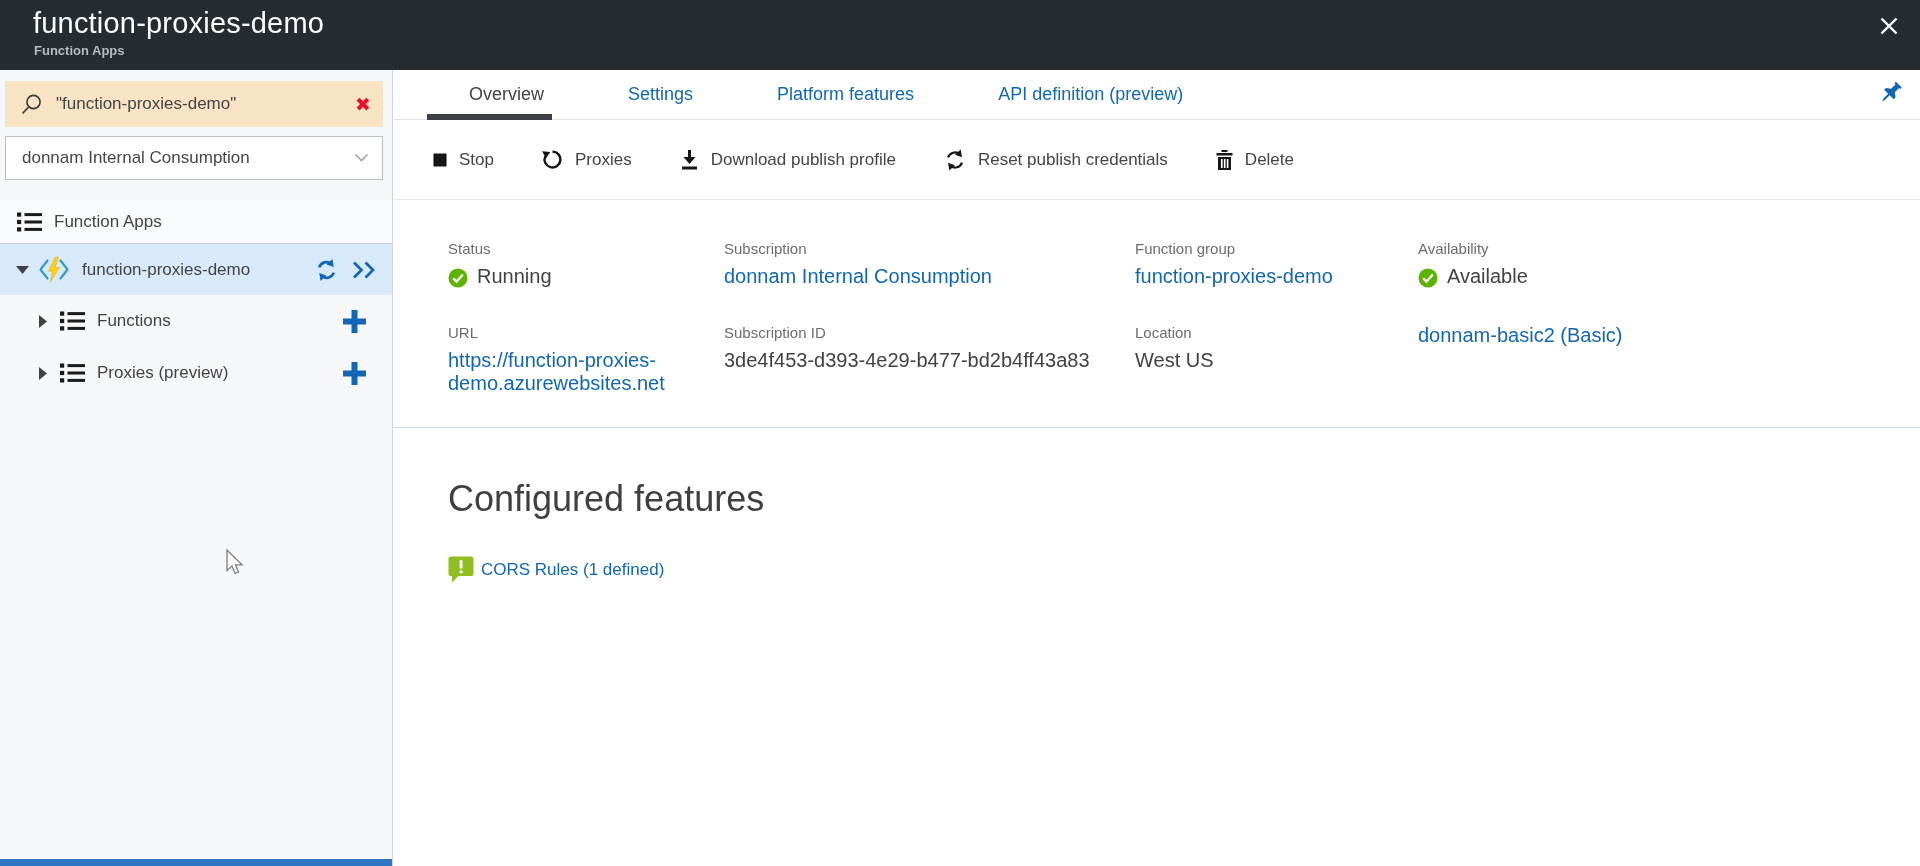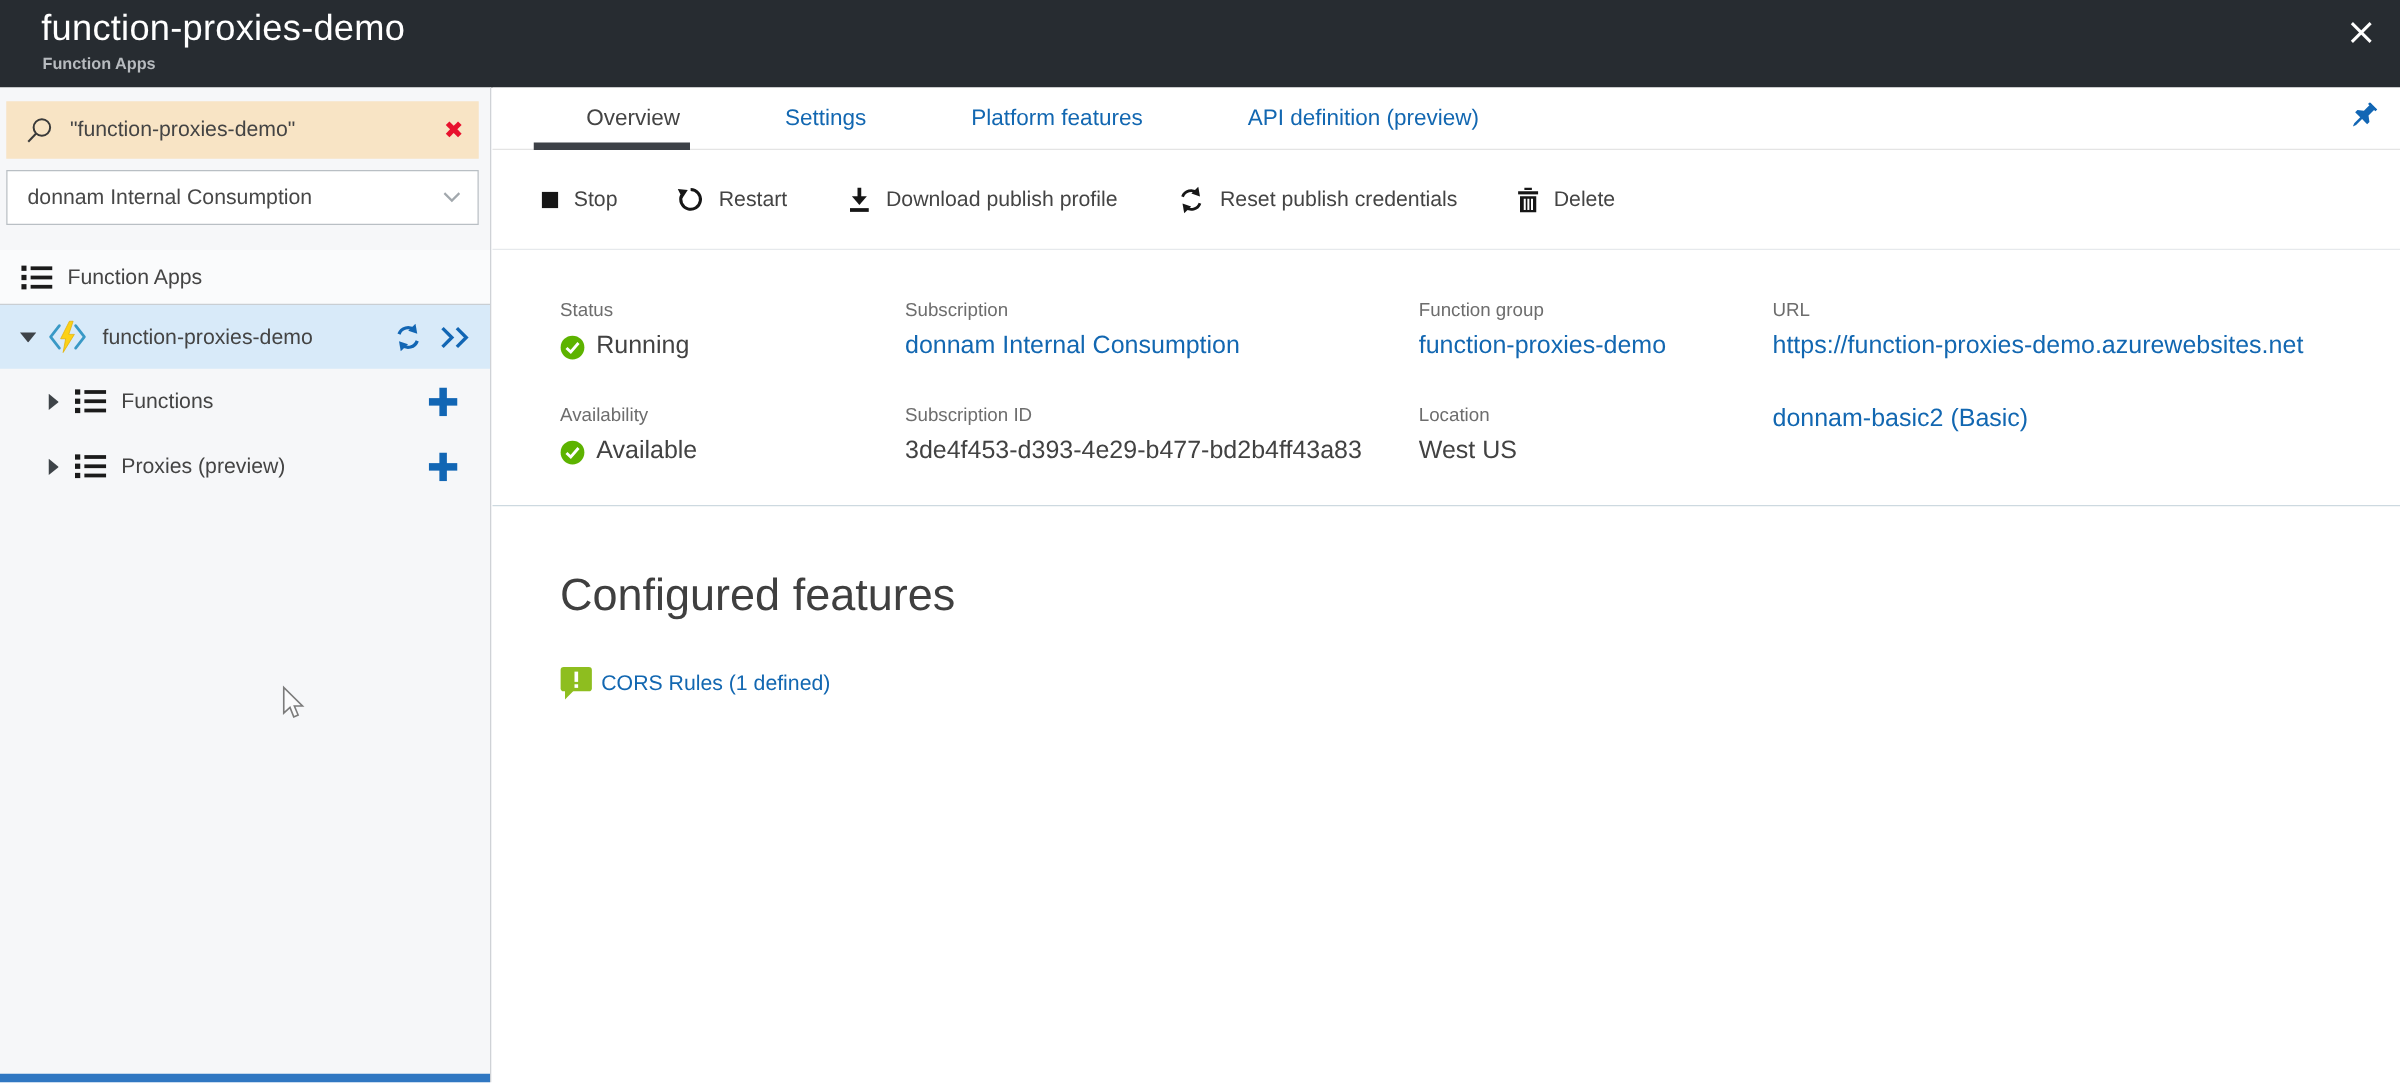--- a/index.html
+++ b/index.html
@@ -312,21 +312,21 @@
       </span>
       <span>Stop</span>
     </div>
     <div class="tb-btn">
       <span>
         <svg width="21" height="21" viewBox="0 0 21 21">
             <path d="M10.5,2.6 a7.9,7.9 0 1 1 -7.2,4.6" fill="none" stroke="#161616" stroke-width="2.4"></path>
             <polygon points="0.2,2.2 8.2,3 3.9,9.6" fill="#161616"></polygon>
           </svg>
       </span>
-      <span>Restart</span>
+      <span>Proxies</span>
     </div>
     <div class="tb-btn">
       <span>
         <svg width="19" height="20" viewBox="0 0 19 20">
             <g fill="#161616">
               <rect x="8" y="0" width="3" height="8"></rect>
               <polygon points="3.5,7 15.5,7 9.5,14"></polygon>
               <rect x="2" y="16.5" width="15" height="3"></rect>
             </g>
           </svg>
@@ -386,38 +386,38 @@
       <div class="flabel">Subscription</div>
       <div class="fvalue link">donnam Internal Consumption</div>
     </div>
 
     <div class="field">
       <div class="flabel">Function group</div>
       <div class="fvalue link">function-proxies-demo</div>
     </div>
 
     <div class="field">
-      <div class="flabel">URL</div>
-      <div class="fvalue link">https://function-proxies-demo.azurewebsites.net</div>
-    </div>
-
-    <div class="field">
       <div class="flabel">Availability</div>
       <div class="fvalue">
         <span>
           <svg width="20" height="20" viewBox="0 0 20 20">
               <circle cx="10" cy="10" r="9.5" fill="#5db300"></circle>
               <polyline points="5.2,10.4 8.6,13.6 14.8,6.4" fill="none" stroke="#fff" stroke-width="2.3"></polyline>
             </svg>
         </span>
         <span>Available</span>
       </div>
     </div>
 
     <div class="field">
+      <div class="flabel">URL</div>
+      <div class="fvalue link">https://function-proxies-demo.azurewebsites.net</div>
+    </div>
+
+    <div class="field">
       <div class="flabel">Subscription ID</div>
       <div class="fvalue">3de4f453-d393-4e29-b477-bd2b4ff43a83</div>
     </div>
 
     <div class="field">
       <div class="flabel">Location</div>
       <div class="fvalue">West US</div>
     </div>
 
     <div class="field">

